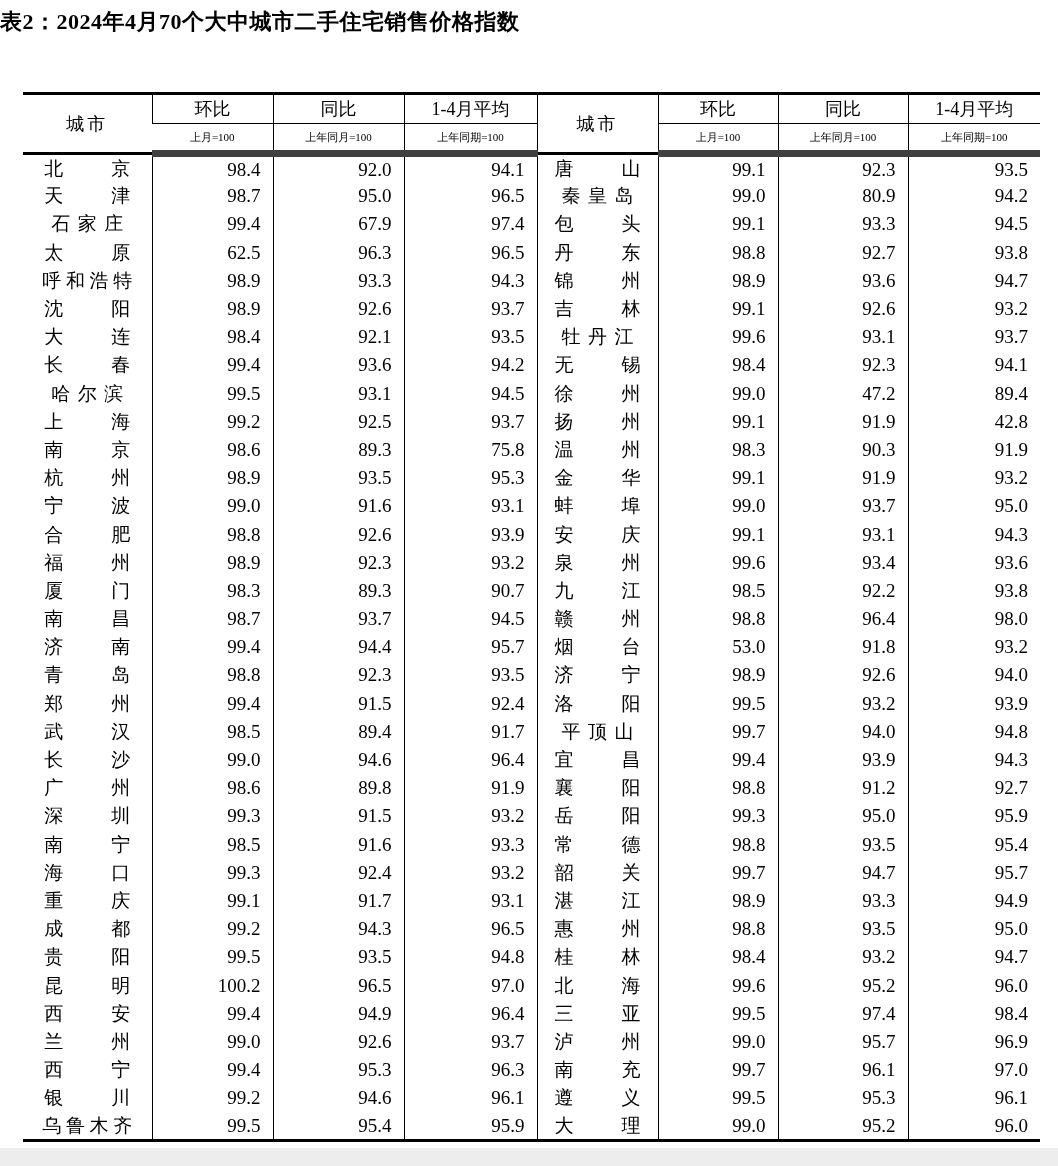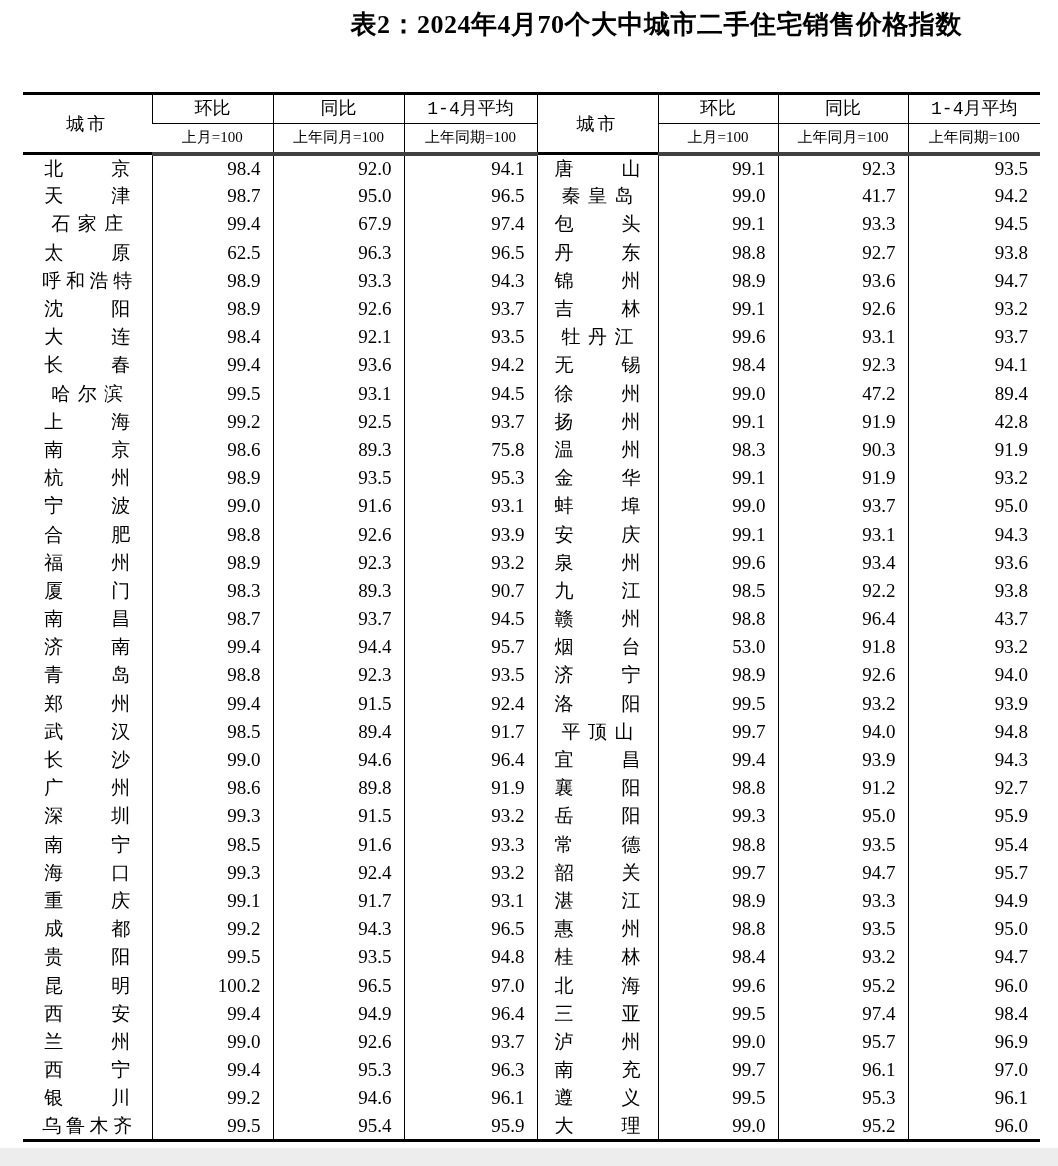--- a/index.html
+++ b/index.html
@@ -7,22 +7,22 @@
     width: 1058px; height: 1166px;
     background: #ffffff;
     font-family: "Liberation Serif", "DejaVu Serif", serif;
     color: #000000;
     overflow: hidden;
   }
   .page { position: relative; width: 1058px; height: 1166px; background: #ffffff; }
 
   .title {
     position: absolute; top: 7px; left: 0; width: 962px;
-    text-align: right;
-    font-size: 26px; font-weight: bold;
+    text-align: left;
+    font-size: 22px; font-weight: bold;
     letter-spacing: 0.5px;
     color: #000000;
   }
 
   table.price-table {
     position: absolute; left: 23px; top: 92px;
     width: 1017px;
     border-collapse: collapse;
     table-layout: fixed;
     border-top: 3px solid #000;
@@ -36,22 +36,22 @@
   
   .price-table thead th {
     font-weight: normal;
     font-size: 18px;
     text-align: center;
     vertical-align: middle;
     height: 30px;
     line-height: 1;
     white-space: nowrap;
   }
-  .price-table th.top-h { border-bottom: 1.5px solid #000; font-family: Liberation Mono, monospace; }
-  .price-table th.sub-h { font-size: 15px; border-bottom: 4px solid #404040; }
+  .price-table th.top-h { border-bottom: 1.5px solid #000; }
+  .price-table th.sub-h { font-size: 11px; border-bottom: 7px solid #404040; }
   .price-table th.city-h { border-bottom: 3px solid #000; letter-spacing: 3px; }
 
   
   .price-table td {
     height: 28.2px;
     font-size: 19px;
     vertical-align: middle;
     line-height: 1;
     white-space: nowrap;
     overflow: hidden;
@@ -141,21 +141,21 @@
           <td class="num">95.0</td>
           <td class="num">96.5</td>
           <td class="city">
             <span class="city-box" style="width: 72px;">
               <span>秦</span>
               <span>皇</span>
               <span>岛</span>
             </span>
           </td>
           <td class="num">99.0</td>
-          <td class="num">41.7</td>
+          <td class="num">80.9</td>
           <td class="num">94.2</td>
         </tr>
         <tr>
           <td class="city">
             <span class="city-box" style="width: 72px;">
               <span>石</span>
               <span>家</span>
               <span>庄</span>
             </span>
           </td>
@@ -447,21 +447,21 @@
           <td class="num">93.7</td>
           <td class="num">94.5</td>
           <td class="city">
             <span class="city-box" style="width: 86px;">
               <span>赣</span>
               <span>州</span>
             </span>
           </td>
           <td class="num">98.8</td>
           <td class="num">96.4</td>
-          <td class="num">43.7</td>
+          <td class="num">98.0</td>
         </tr>
         <tr>
           <td class="city">
             <span class="city-box" style="width: 86px;">
               <span>济</span>
               <span>南</span>
             </span>
           </td>
           <td class="num">99.4</td>
           <td class="num">94.4</td>

